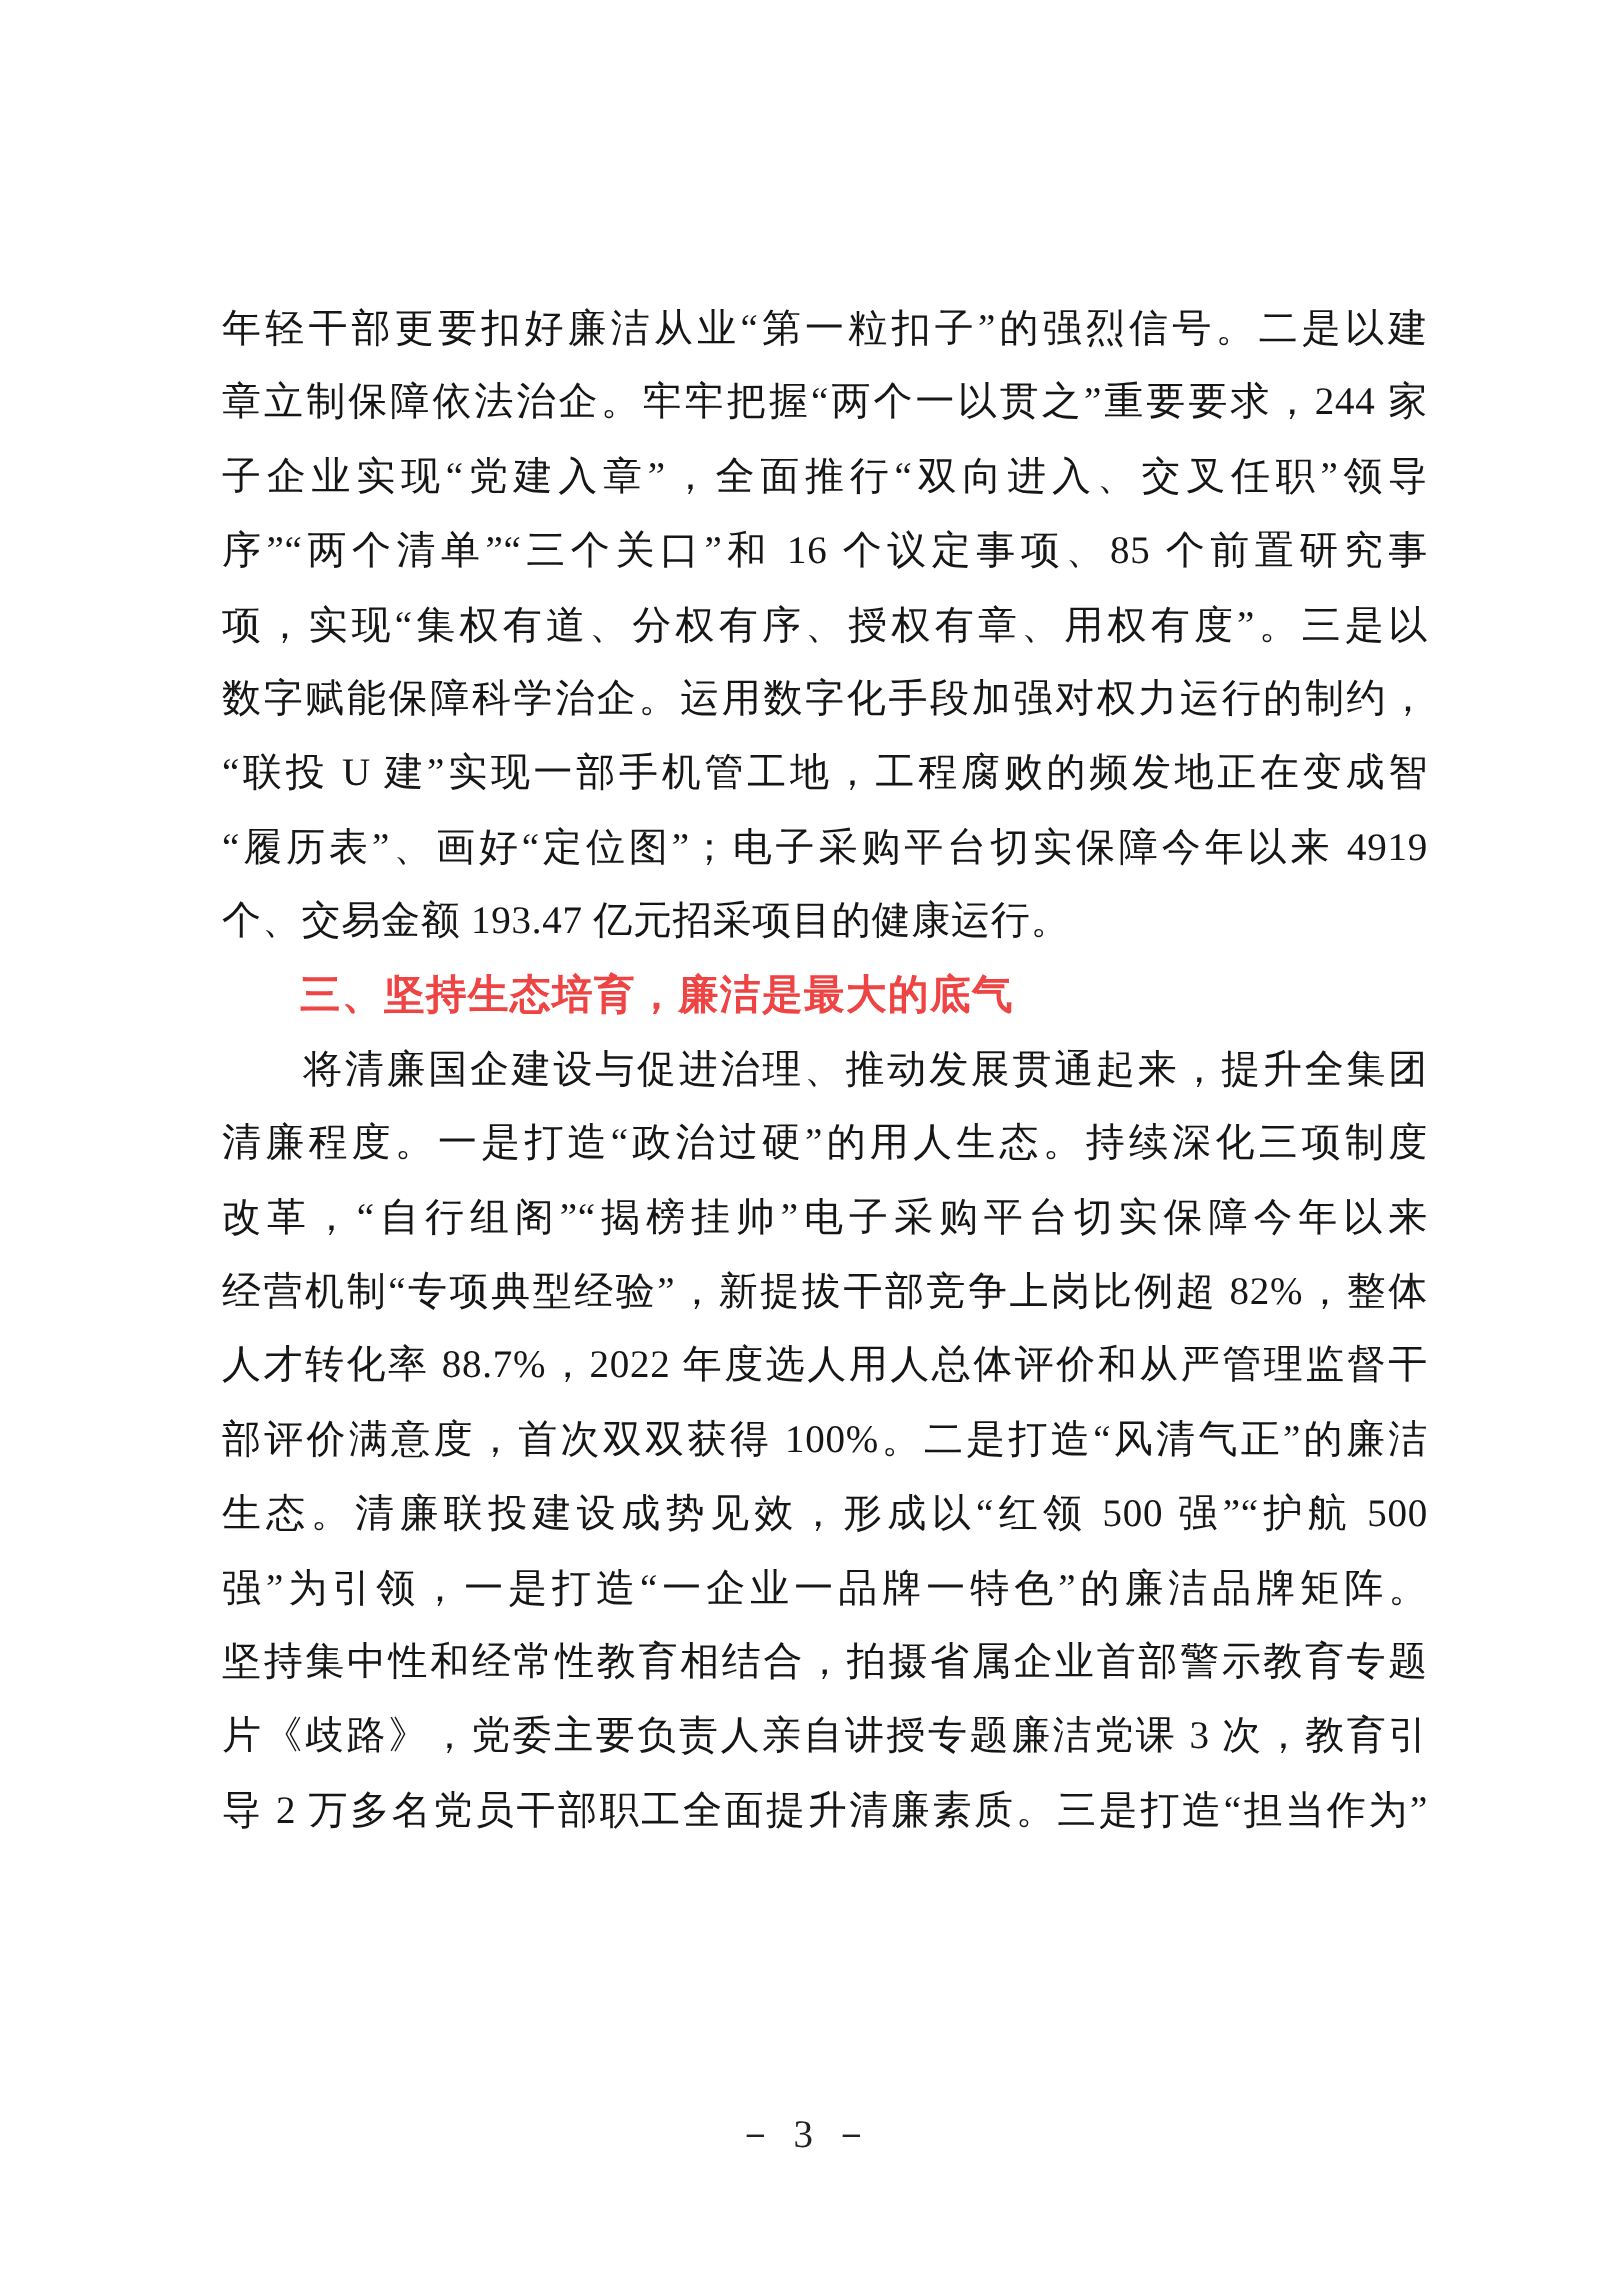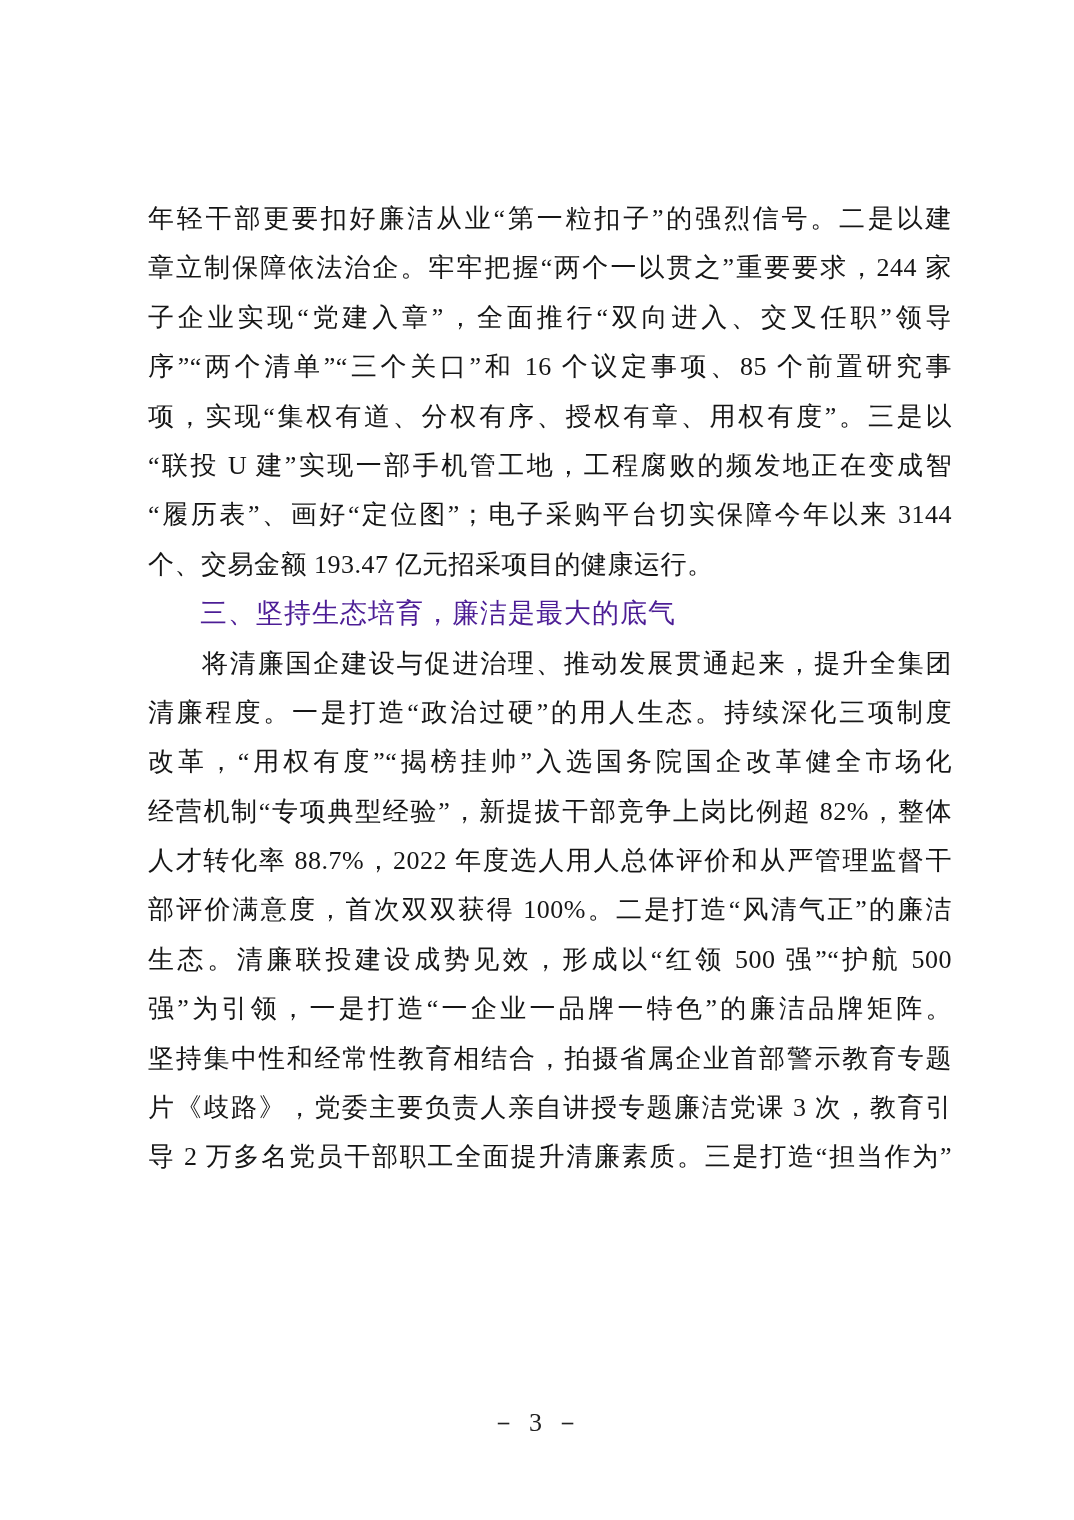--- a/index.html
+++ b/index.html
@@ -39,27 +39,27 @@
   }
   .line.para-end {
     text-align: left;
     text-align-last: left;
   }
   .line.first-indent {
     text-indent: 54px;
   }
   .line.heading {
     font-family: "Liberation Sans", "DejaVu Sans", sans-serif;
-    font-weight: 400;
+    font-weight: 700;
     font-size: 27px;
     text-align: right;
     text-align-last: left;
     padding-left: 52px;
     letter-spacing: 1px;
-    color: #4c1d95;
+    color: #ef4444;
   }
   .page-number {
     position: absolute;
     top: 1406px;
     left: 0;
     width: 100%;
     text-align: center;
     font-size: 26px;
     line-height: 34px;
     letter-spacing: 3px;
@@ -71,29 +71,30 @@
 
 <div class="doc-page">
 
   <div class="text-block">
 
     <div class="line">年轻干部更要扣好廉洁从业“第一粒扣子”的强烈信号。二是以建</div>
     <div class="line">章立制保障依法治企。牢牢把握“两个一以贯之”重要要求，244 家</div>
     <div class="line">子企业实现“党建入章”，全面推行“双向进入、交叉任职”领导</div>
     <div class="line">序”“两个清单”“三个关口”和 16 个议定事项、85 个前置研究事</div>
     <div class="line">项，实现“集权有道、分权有序、授权有章、用权有度”。三是以</div>
+    <div class="line">数字赋能保障科学治企。运用数字化手段加强对权力运行的制约，</div>
     <div class="line">“联投 U 建”实现一部手机管工地，工程腐败的频发地正在变成智</div>
-    <div class="line">“履历表”、画好“定位图”；电子采购平台切实保障今年以来 3144</div>
+    <div class="line">“履历表”、画好“定位图”；电子采购平台切实保障今年以来 4919</div>
     <div class="line para-end">个、交易金额 193.47 亿元招采项目的健康运行。</div>
 
     <div class="line heading">三、坚持生态培育，廉洁是最大的底气</div>
 
     <div class="line first-indent">将清廉国企建设与促进治理、推动发展贯通起来，提升全集团</div>
     <div class="line">清廉程度。一是打造“政治过硬”的用人生态。持续深化三项制度</div>
-    <div class="line">改革，“用权有度”“揭榜挂帅”入选国务院国企改革健全市场化</div>
+    <div class="line">改革，“自行组阁”“揭榜挂帅”电子采购平台切实保障今年以来</div>
     <div class="line">经营机制“专项典型经验”，新提拔干部竞争上岗比例超 82%，整体</div>
     <div class="line">人才转化率 88.7%，2022 年度选人用人总体评价和从严管理监督干</div>
     <div class="line">部评价满意度，首次双双获得 100%。二是打造“风清气正”的廉洁</div>
     <div class="line">生态。清廉联投建设成势见效，形成以“红领 500 强”“护航 500</div>
     <div class="line">强”为引领，一是打造“一企业一品牌一特色”的廉洁品牌矩阵。</div>
     <div class="line">坚持集中性和经常性教育相结合，拍摄省属企业首部警示教育专题</div>
     <div class="line">片《歧路》，党委主要负责人亲自讲授专题廉洁党课 3 次，教育引</div>
     <div class="line">导 2 万多名党员干部职工全面提升清廉素质。三是打造“担当作为”</div>
 
   </div>

